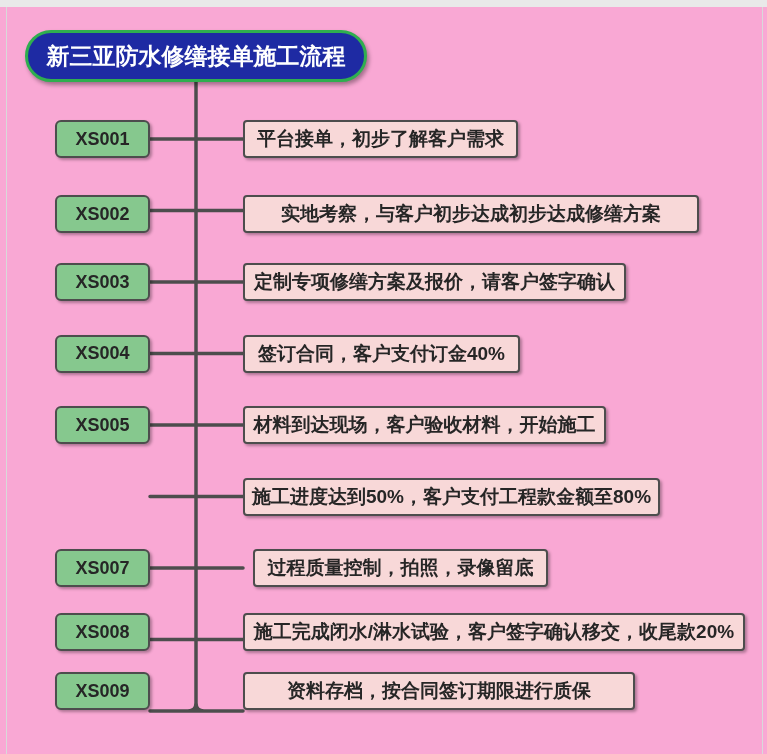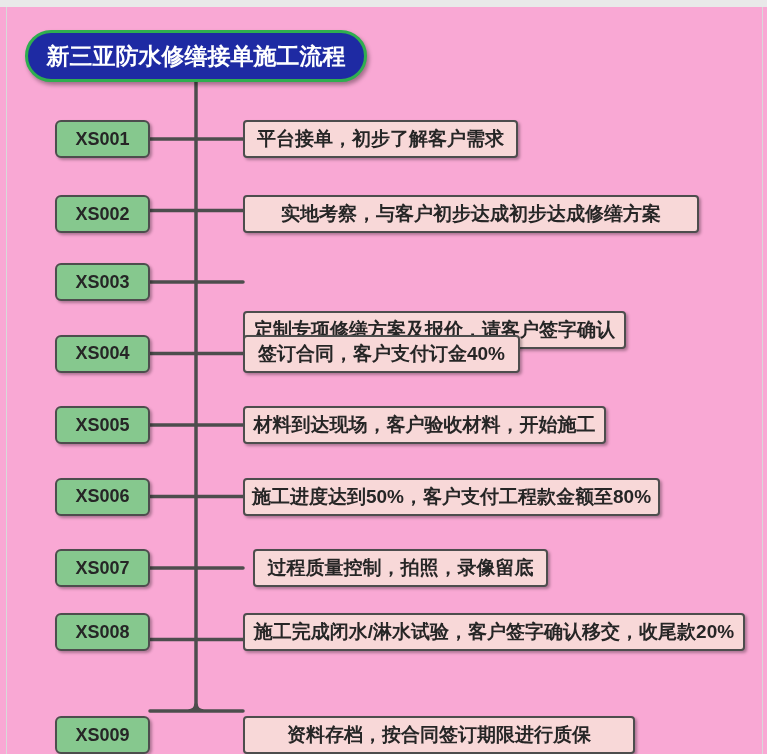--- a/index.html
+++ b/index.html
@@ -59,40 +59,39 @@
       <div class="row" style="top: 120px;">
         <div class="code-node">XS001</div>
         <div class="desc-node" style="width: 275px;">平台接单，初步了解客户需求</div>
       </div>
       <div class="row" style="top: 195px;">
         <div class="code-node">XS002</div>
         <div class="desc-node" style="width: 456px;">实地考察，与客户初步达成初步达成修缮方案</div>
       </div>
       <div class="row" style="top: 263px;">
         <div class="code-node">XS003</div>
-        <div class="desc-node" style="width: 383px; margin-top: 48px;">定制专项修缮方案及报价，请客户签字确认</div>
+        <div class="desc-node" style="width: 383px;">定制专项修缮方案及报价，请客户签字确认</div>
       </div>
       <div class="row" style="top: 334.5px;">
         <div class="code-node">XS004</div>
         <div class="desc-node" style="width: 277px;">签订合同，客户支付订金40%</div>
       </div>
       <div class="row" style="top: 406px;">
         <div class="code-node">XS005</div>
         <div class="desc-node" style="width: 363px; text-align: right;">材料到达现场，客户验收材料，开始施工</div>
       </div>
       <div class="row" style="top: 477.5px;">
-        <div class="code-node">XS006</div>
         <div class="desc-node" style="width: 417px;">施工进度达到50%，客户支付工程款金额至80%</div>
       </div>
       <div class="row" style="top: 549px;">
         <div class="code-node">XS007</div>
         <div class="desc-node" style="width: 295px; margin-left: 10px;">过程质量控制，拍照，录像留底</div>
       </div>
       <div class="row" style="top: 613px;">
         <div class="code-node">XS008</div>
         <div class="desc-node" style="width: 502px;">施工完成闭水/淋水试验，客户签字确认移交，收尾款20%</div>
       </div>
-      <div class="row" style="top: 716px;">
+      <div class="row" style="top: 672px;">
         <div class="code-node">XS009</div>
         <div class="desc-node" style="width: 392px;">资料存档，按合同签订期限进行质保</div>
       </div>
     </div>
 </div>
 
 </body></html>

